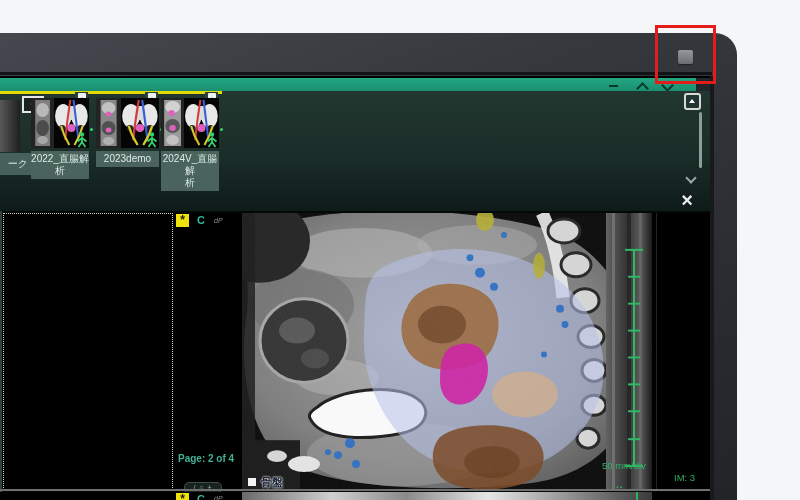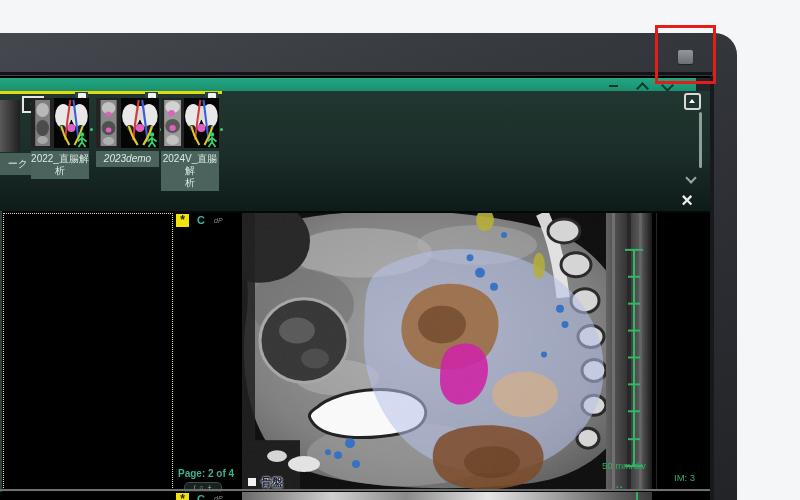--- a/index.html
+++ b/index.html
@@ -73,21 +73,21 @@
   #viewer-left-edge{left:0;top:211px;width:2px;height:289px;background:#32423d;}
   #viewport-empty{left:3px;top:213px;width:168px;height:275px;background:#000;
       border:1px dotted #d8d8b2;}
   #viewport-main{left:174px;top:213px;width:536px;height:276px;background:#000;}
   .vp-badge{position:absolute;width:13px;height:13px;background:#f0e30c;color:#1a1a1a;
       font-size:12px;font-weight:bold;text-align:center;line-height:13px;}
   .vp-c{position:absolute;color:#38b79e;font-weight:bold;font-size:11px;}
   .vp-marker{position:absolute;color:#8c8c8c;font-style:italic;font-size:7px;}
   #mri{position:absolute;left:68px;top:0;width:410px;height:276px;}
   #vp-divider-line{position:absolute;left:482px;top:0;width:1px;height:276px;background:#202826;}
-  #page-status{position:absolute;left:4px;top:255px;color:#41b193;font-size:10px;font-weight:bold;}
+  #page-status{position:absolute;left:4px;top:240px;color:#41b193;font-size:10px;font-weight:bold;}
   #tool-pill{position:absolute;left:10px;top:269px;width:36px;height:10px;background:#18231f;
       border:1px solid #3c4c46;border-radius:5px;color:#9fb5ad;font-size:7px;
       line-height:9px;text-align:center;letter-spacing:1px;}
   #overlay-checkbox{position:absolute;left:74px;top:265px;width:8px;height:8px;background:#f2f2f2;}
   #overlay-label{position:absolute;left:87px;top:262px;color:#141c32;font-size:11px;font-weight:bold;
       text-shadow:0 0 2px #fff,0 0 2px #fff;}
   #ruler-scale{position:absolute;left:428px;top:247px;color:#2fb063;font-size:9.5px;}
   #image-index{position:absolute;left:500px;top:259px;color:#2fb063;font-size:9.5px;}
   #nav-dots{position:absolute;left:442px;top:266px;color:#2fb063;font-size:10px;font-weight:bold;letter-spacing:1px;}
   #row-divider{left:0;top:489px;width:710px;height:2px;background:#707070;}
@@ -151,21 +151,21 @@
         <circle cx="6" cy="2.5" r="2.2" fill="#35d06e"></circle>
     <path d="M6,5 L6,10 M6,6 L1.5,9.5 M6,6 L10.5,9.5 M6,10 L2.5,15 M6,10 L9.5,15" stroke="#35d06e" stroke-width="1.8" fill="none"></path>
       </svg>
   </div>
   <div class="thumb-label">
     <span>2022_直腸解</span>
       <span>析</span>
   </div>
 </div>
 
-<div class="thumb-card" style="left:96px;width:63px;font-style:italic;">
+<div class="thumb-card" style="left:96px;width:63px;">
   <div class="doc-ic">
       <div class="doc-page"></div>
       <div class="doc-tri"></div>
     </div>
   <div class="thumb-imgs">
     <div class="mini-scan"><svg width="100%" height="100%" viewBox="0 0 22 50" preserveAspectRatio="none">
       <rect width="22" height="50" fill="#232323"></rect>
           <rect x="4" y="2" width="14" height="46" fill="#888"></rect>
       <ellipse cx="11" cy="10" rx="6" ry="6" fill="#c2c2c2"></ellipse>
           <circle cx="11" cy="16" r="2.5" fill="#e060c0"></circle>

